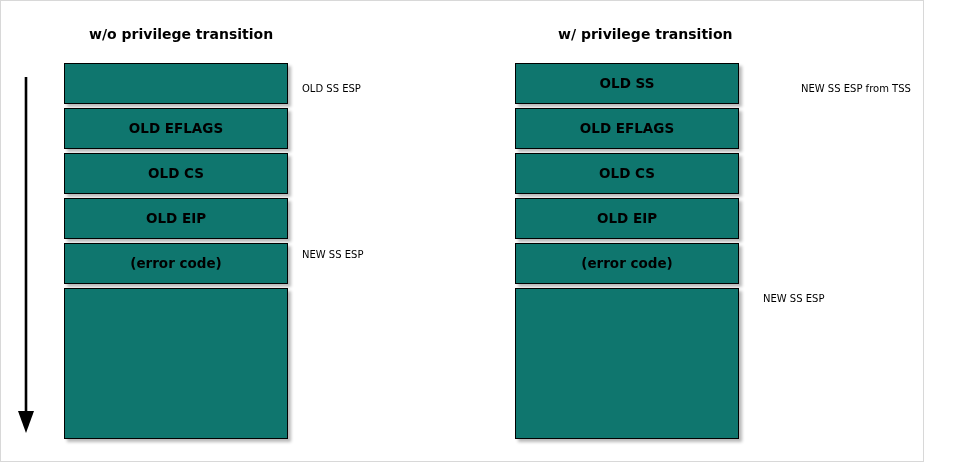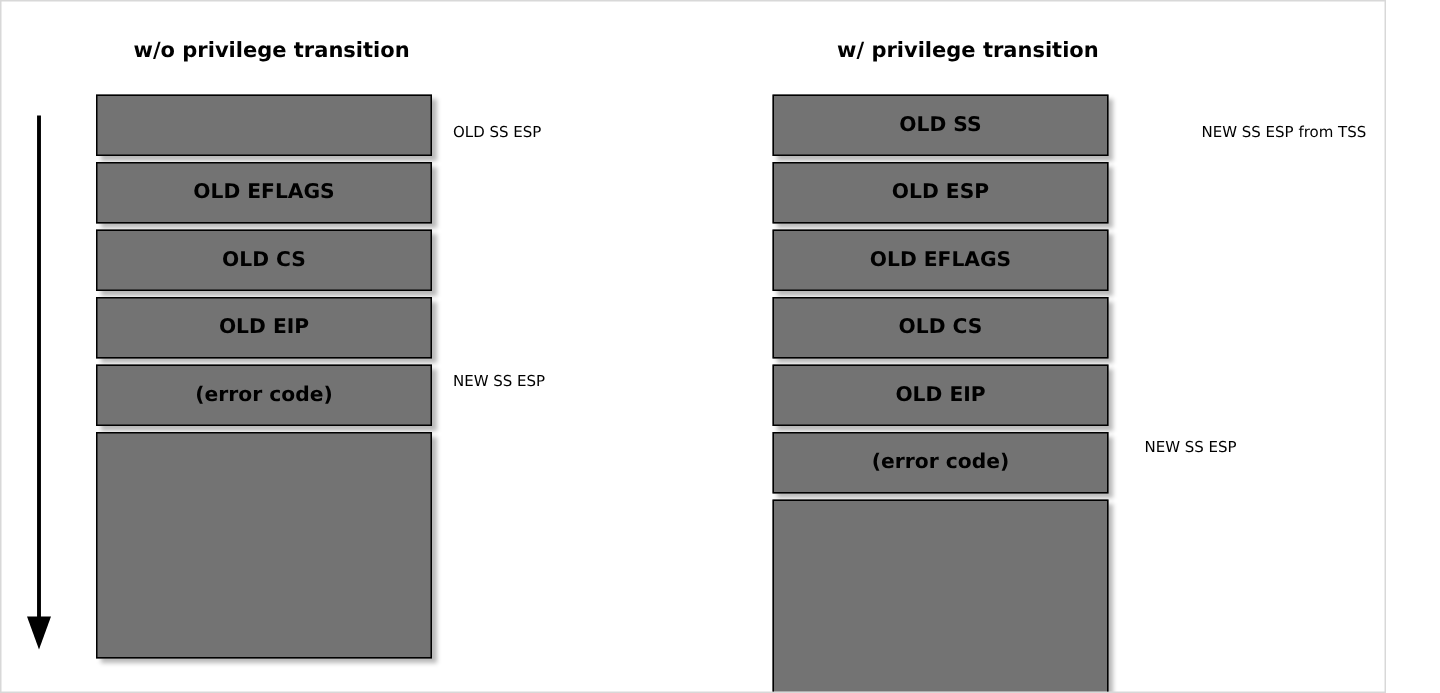--- a/index.html
+++ b/index.html
@@ -40,21 +40,21 @@
   }
   #stack-left  { left: 63px;  }
   #stack-right { left: 514px; }
 
   .stack-box {
     position: relative;
     box-sizing: border-box;
     width: 224px;
     height: 41px;
     margin-bottom: 4px;
-    background: #737373;
+    background: #0f766e;
     border: 1.6px solid #000000;
     box-shadow: 3px 3px 3px rgba(0,0,0,0.28);
     display: flex;
     align-items: center;
     justify-content: center;
   }
   .stack-box.tall {
     height: 151px;
     margin-bottom: 0;
   }
@@ -125,23 +125,20 @@
 
   <div id="label-new-ss-esp-left" class="side-label">NEW SS ESP</div>
 
   <div id="title-right" class="col-title">w/ privilege transition</div>
 
   <div id="stack-right" class="stack">
     <div class="stack-box">
       <span class="box-label">OLD SS</span>
     </div>
     <div class="stack-box">
-      <span class="box-label">OLD ESP</span>
-    </div>
-    <div class="stack-box">
       <span class="box-label">OLD EFLAGS</span>
     </div>
     <div class="stack-box">
       <span class="box-label">OLD CS</span>
     </div>
     <div class="stack-box">
       <span class="box-label">OLD EIP</span>
     </div>
     <div class="stack-box">
       <span class="box-label">(error code)</span>

